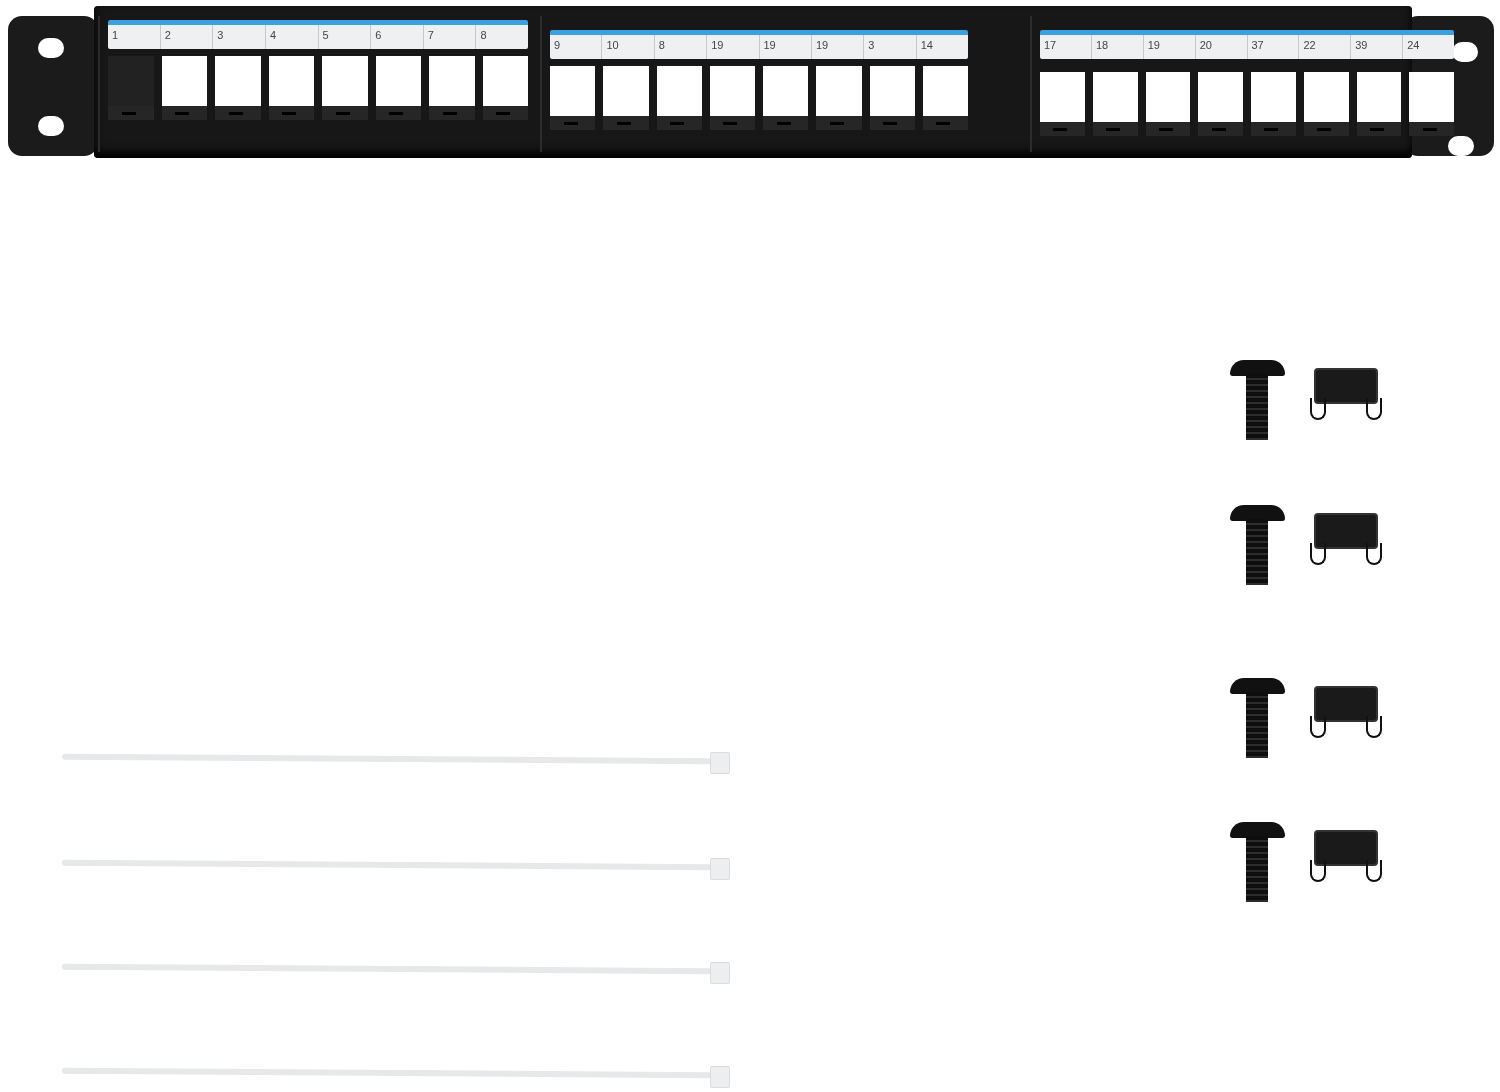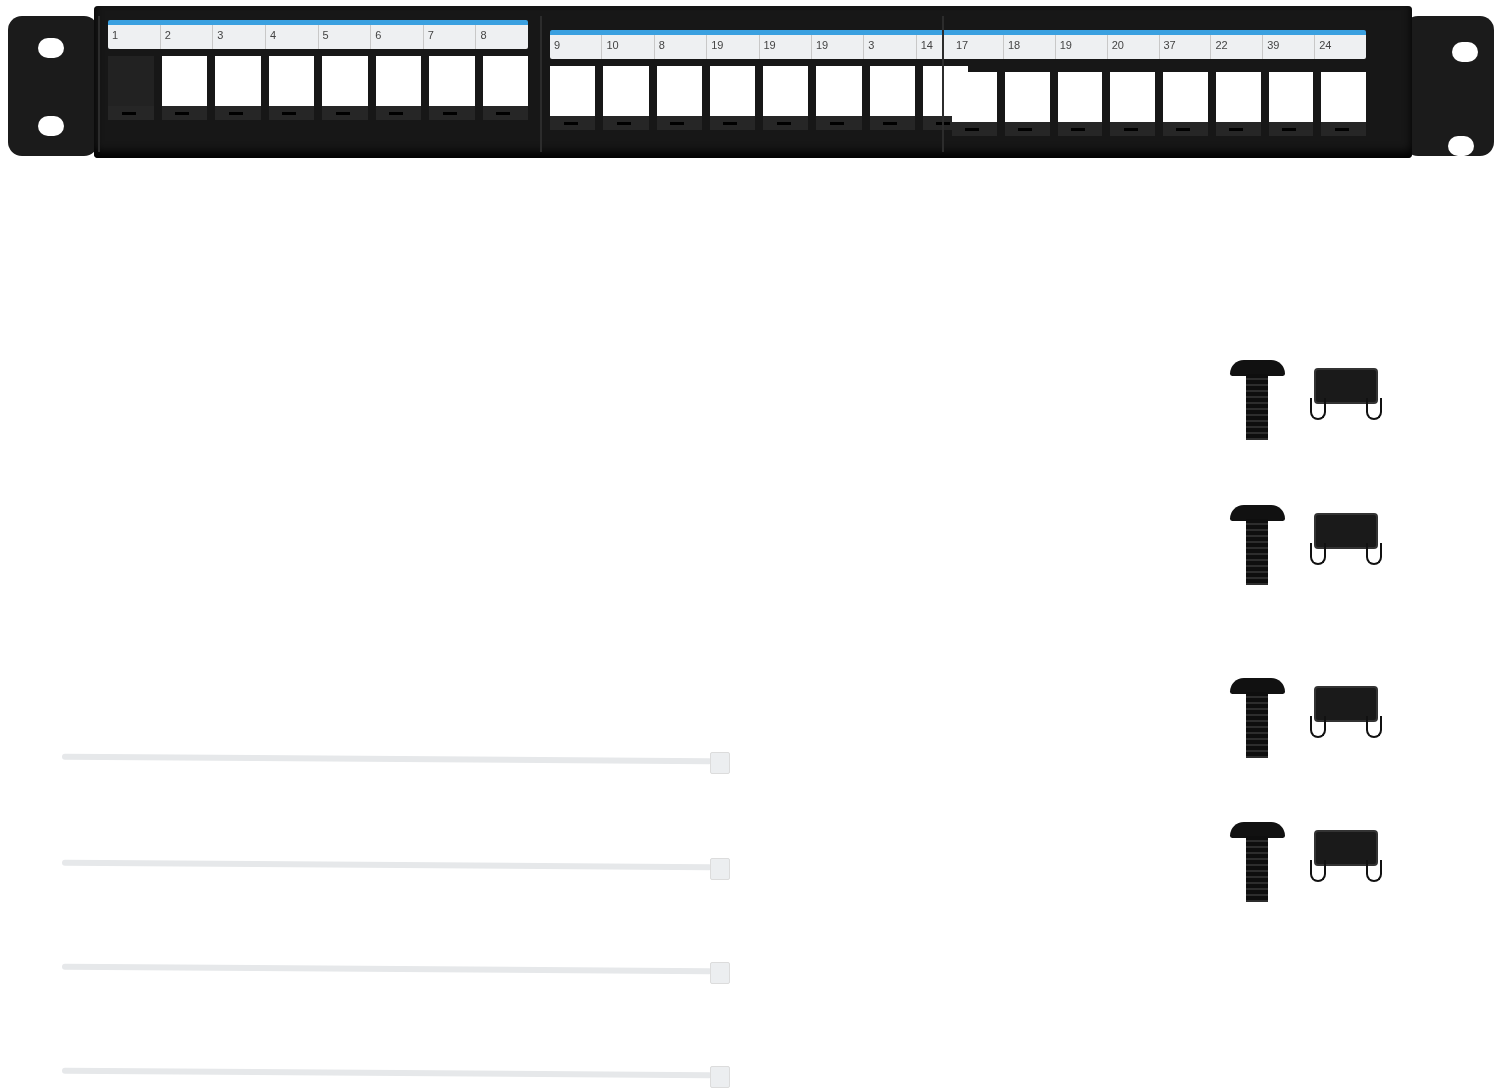--- a/index.html
+++ b/index.html
@@ -79,21 +79,21 @@
         <div class="port"></div>
         <div class="port"></div>
         <div class="port"></div>
         <div class="port"></div>
         <div class="port"></div>
         <div class="port"></div>
         <div class="port"></div>
         <div class="port"></div>
       </div>
     </div>
-    <div class="section" style="left:848px;width:430px;">
+    <div class="section" style="left:936px;width:430px;">
       <div class="label-strip" style="top:14px;">
         <span class="label-cell">17</span>
         <span class="label-cell">18</span>
         <span class="label-cell">19</span>
         <span class="label-cell">20</span>
         <span class="label-cell">37</span>
         <span class="label-cell">22</span>
         <span class="label-cell">39</span>
         <span class="label-cell">24</span>
       </div>

